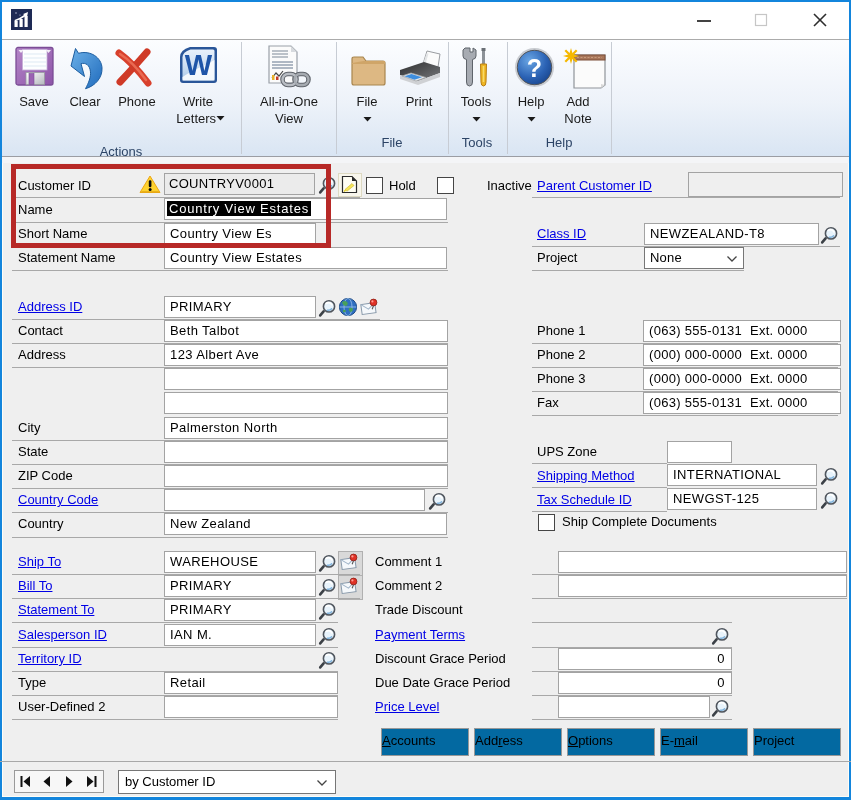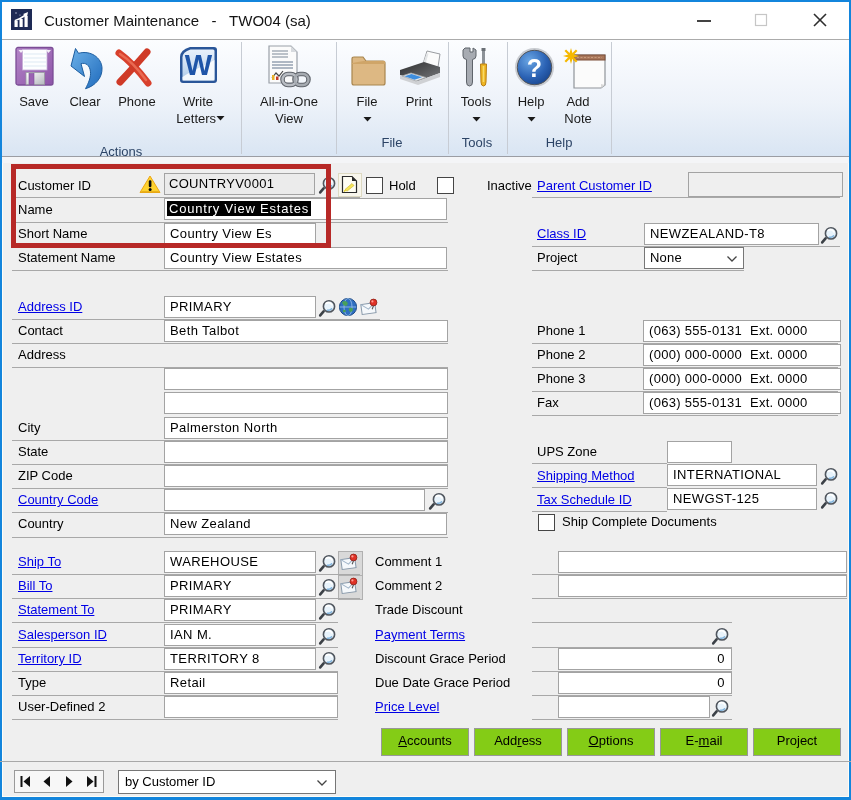--- a/index.html
+++ b/index.html
@@ -4,36 +4,35 @@
 body{font-family:"Liberation Sans",sans-serif;font-size:13px;color:#000;width:851px;height:800px;overflow:hidden}
 #win{position:relative;width:851px;height:800px;background:#efefef;overflow:hidden}
 .abs{position:absolute}
 .lbl{position:absolute;height:16px;line-height:16px;white-space:nowrap}
 .link{color:#0000e6;text-decoration:underline}
 .fld{position:absolute;background:#fff;border:1px solid #a3a3a3;height:20px;line-height:20px;padding-left:5px;white-space:nowrap;letter-spacing:0.4px;overflow:hidden}
 .sep{position:absolute;height:1px;background:#a8a8a8}
 .vsep{position:absolute;width:1px;background:#c7ccd4}
 .rtxt{position:absolute;text-align:center;color:#1a1a1a;white-space:nowrap}
 .gl{position:absolute;text-align:center;color:#2c4466;white-space:nowrap}
-.btn{position:absolute;width:86px;height:26px;background:#84cc16;border:1px solid #989898;text-align:center;line-height:24px}
+.btn{position:absolute;width:86px;height:26px;background:#0369a1;border:1px solid #989898;line-height:24px}
 </style></head><body>
 <div id="win">
 <div class="abs" style="left:0;top:0;width:851px;height:800px;border:solid #1385dc;border-width:2px 2px 3px;box-sizing:border-box;box-shadow:inset 0 0 0 1px rgba(255,255,248,.85)"></div>
 <div class="abs" style="left:2px;top:2px;width:847px;height:37px;background:#fff"></div>
 <div class="sep" style="left:2px;top:39px;width:847px;background:#ababab"></div>
 <svg class="abs" style="left:11px;top:9px" width="21" height="21" viewBox="0 0 21 21">
       <rect x="0" y="0" width="21" height="21" fill="#1e2a55"></rect>
       <rect x="3.5" y="12" width="3.2" height="6" fill="#fff"></rect>
       <rect x="8.5" y="10" width="3.2" height="8" fill="#fff"></rect>
       <rect x="13.5" y="7" width="3.2" height="11" fill="#fff"></rect>
       <path d="M3.5 11 Q9 9 13 6 L12.2 5 L17 3 L16 8 L14.8 7 Q10 10.5 4 12.5 Z" fill="#fff"></path>
       <circle cx="5" cy="4" r=".7" fill="#cfd6ea"></circle>
       <circle cx="9" cy="6" r=".6" fill="#cfd6ea"></circle>
     </svg>
-<div class="lbl" style="left:44px;top:13px;font-size:15px;color:#141414">Customer Maintenance&nbsp;&nbsp;&nbsp;-&nbsp;&nbsp;&nbsp;TWO04 (sa)</div>
 <svg class="abs" style="left:694px;top:12px" width="140" height="17" viewBox="0 0 140 17">
       <line x1="3" y1="9" x2="17" y2="9" stroke="#2e2e2e" stroke-width="1.8"></line>
       <rect x="61.5" y="2.5" width="11" height="11" fill="none" stroke="#c6c6c6" stroke-width="1.2"></rect>
       <line x1="120" y1="2" x2="132" y2="14" stroke="#2e2e2e" stroke-width="1.6"></line>
       <line x1="132" y1="2" x2="120" y2="14" stroke="#2e2e2e" stroke-width="1.6"></line>
     </svg>
 <div class="abs" style="left:2px;top:40px;width:847px;height:116px;background:linear-gradient(#fcfdff,#edf2f9 55%,#d9e5f3)"></div>
 <div class="sep" style="left:2px;top:156px;width:847px;background:#9b9da3"></div>
 <div class="abs" style="left:2px;top:157px;width:847px;height:6px;background:#f4f5f7"></div>
 <div class="vsep" style="left:241px;top:42px;height:112px"></div>
@@ -250,20 +249,21 @@
       </g>
       <circle cx="14.5" cy="5.5" r="3.4" fill="#e03226" stroke="#8d1d14" stroke-width=".8"></circle>
       <circle cx="13.4" cy="4.4" r="1.1" fill="#ff9d94"></circle>
       <line x1="14.5" y1="8.6" x2="13.2" y2="12.2" stroke="#5a5a5a" stroke-width="1.2"></line>
     </svg>
 <div class="sep" style="left:12px;top:319px;width:368px"></div>
 <div class="lbl" style="left:18px;top:323px">Contact</div>
 <div class="fld" style="left:164px;top:320px;width:277px;letter-spacing:0.4px">Beth Talbot</div>
 <div class="sep" style="left:12px;top:343px;width:436px"></div>
 <div class="lbl" style="left:18px;top:347px">Address</div>
+<div class="fld" style="left:164px;top:344px;width:277px;letter-spacing:0.4px">123 Albert Ave</div>
 <div class="sep" style="left:12px;top:367px;width:436px"></div>
 <div class="fld" style="left:164px;top:368px;width:277px;letter-spacing:0.4px"></div>
 <div class="fld" style="left:164px;top:392px;width:277px;letter-spacing:0.4px"></div>
 <div class="lbl" style="left:18px;top:420px">City</div>
 <div class="fld" style="left:164px;top:417px;width:277px;letter-spacing:0.4px">Palmerston North</div>
 <div class="sep" style="left:12px;top:440px;width:436px"></div>
 <div class="lbl" style="left:18px;top:444px">State</div>
 <div class="fld" style="left:164px;top:441px;width:277px;letter-spacing:0.4px"></div>
 <div class="sep" style="left:12px;top:464px;width:436px"></div>
 <div class="lbl" style="left:18px;top:468px">ZIP Code</div>
@@ -331,21 +331,20 @@
 <div class="lbl link" style="left:18px;top:627px">Salesperson ID</div>
 <div class="fld" style="left:164px;top:624px;width:145px;letter-spacing:0.4px">IAN M.</div>
 <svg class="abs" style="left:318px;top:627px" width="19" height="19" viewBox="0 0 19 19">
       <line x1="5.6" y1="12.4" x2="2.2" y2="16.4" stroke="#3c4147" stroke-width="2.6" stroke-linecap="round"></line>
       <circle cx="11" cy="7.4" r="5.6" fill="#e8f3fb" stroke="#50565e" stroke-width="1.6"></circle>
       <path d="M8 4.4 A4 4 0 0 1 14 6" fill="none" stroke="#fff" stroke-width="1.6" stroke-linecap="round"></path>
       <path d="M13.6 9.8 A4.2 4.2 0 0 1 9.5 11.2" fill="none" stroke="#7fb2dc" stroke-width="1.5" stroke-linecap="round"></path>
     </svg>
 <div class="sep" style="left:12px;top:647px;width:326px"></div>
 <div class="lbl link" style="left:18px;top:651px">Territory ID</div>
-<div class="fld" style="left:164px;top:648px;width:145px;letter-spacing:0.4px">TERRITORY 8</div>
 <svg class="abs" style="left:318px;top:651px" width="19" height="19" viewBox="0 0 19 19">
       <line x1="5.6" y1="12.4" x2="2.2" y2="16.4" stroke="#3c4147" stroke-width="2.6" stroke-linecap="round"></line>
       <circle cx="11" cy="7.4" r="5.6" fill="#e8f3fb" stroke="#50565e" stroke-width="1.6"></circle>
       <path d="M8 4.4 A4 4 0 0 1 14 6" fill="none" stroke="#fff" stroke-width="1.6" stroke-linecap="round"></path>
       <path d="M13.6 9.8 A4.2 4.2 0 0 1 9.5 11.2" fill="none" stroke="#7fb2dc" stroke-width="1.5" stroke-linecap="round"></path>
     </svg>
 <div class="sep" style="left:12px;top:671px;width:326px"></div>
 <div class="lbl" style="left:18px;top:675px">Type</div>
 <div class="fld" style="left:164px;top:672px;width:167px;letter-spacing:0.4px">Retail</div>
 <div class="sep" style="left:12px;top:695px;width:326px"></div>

